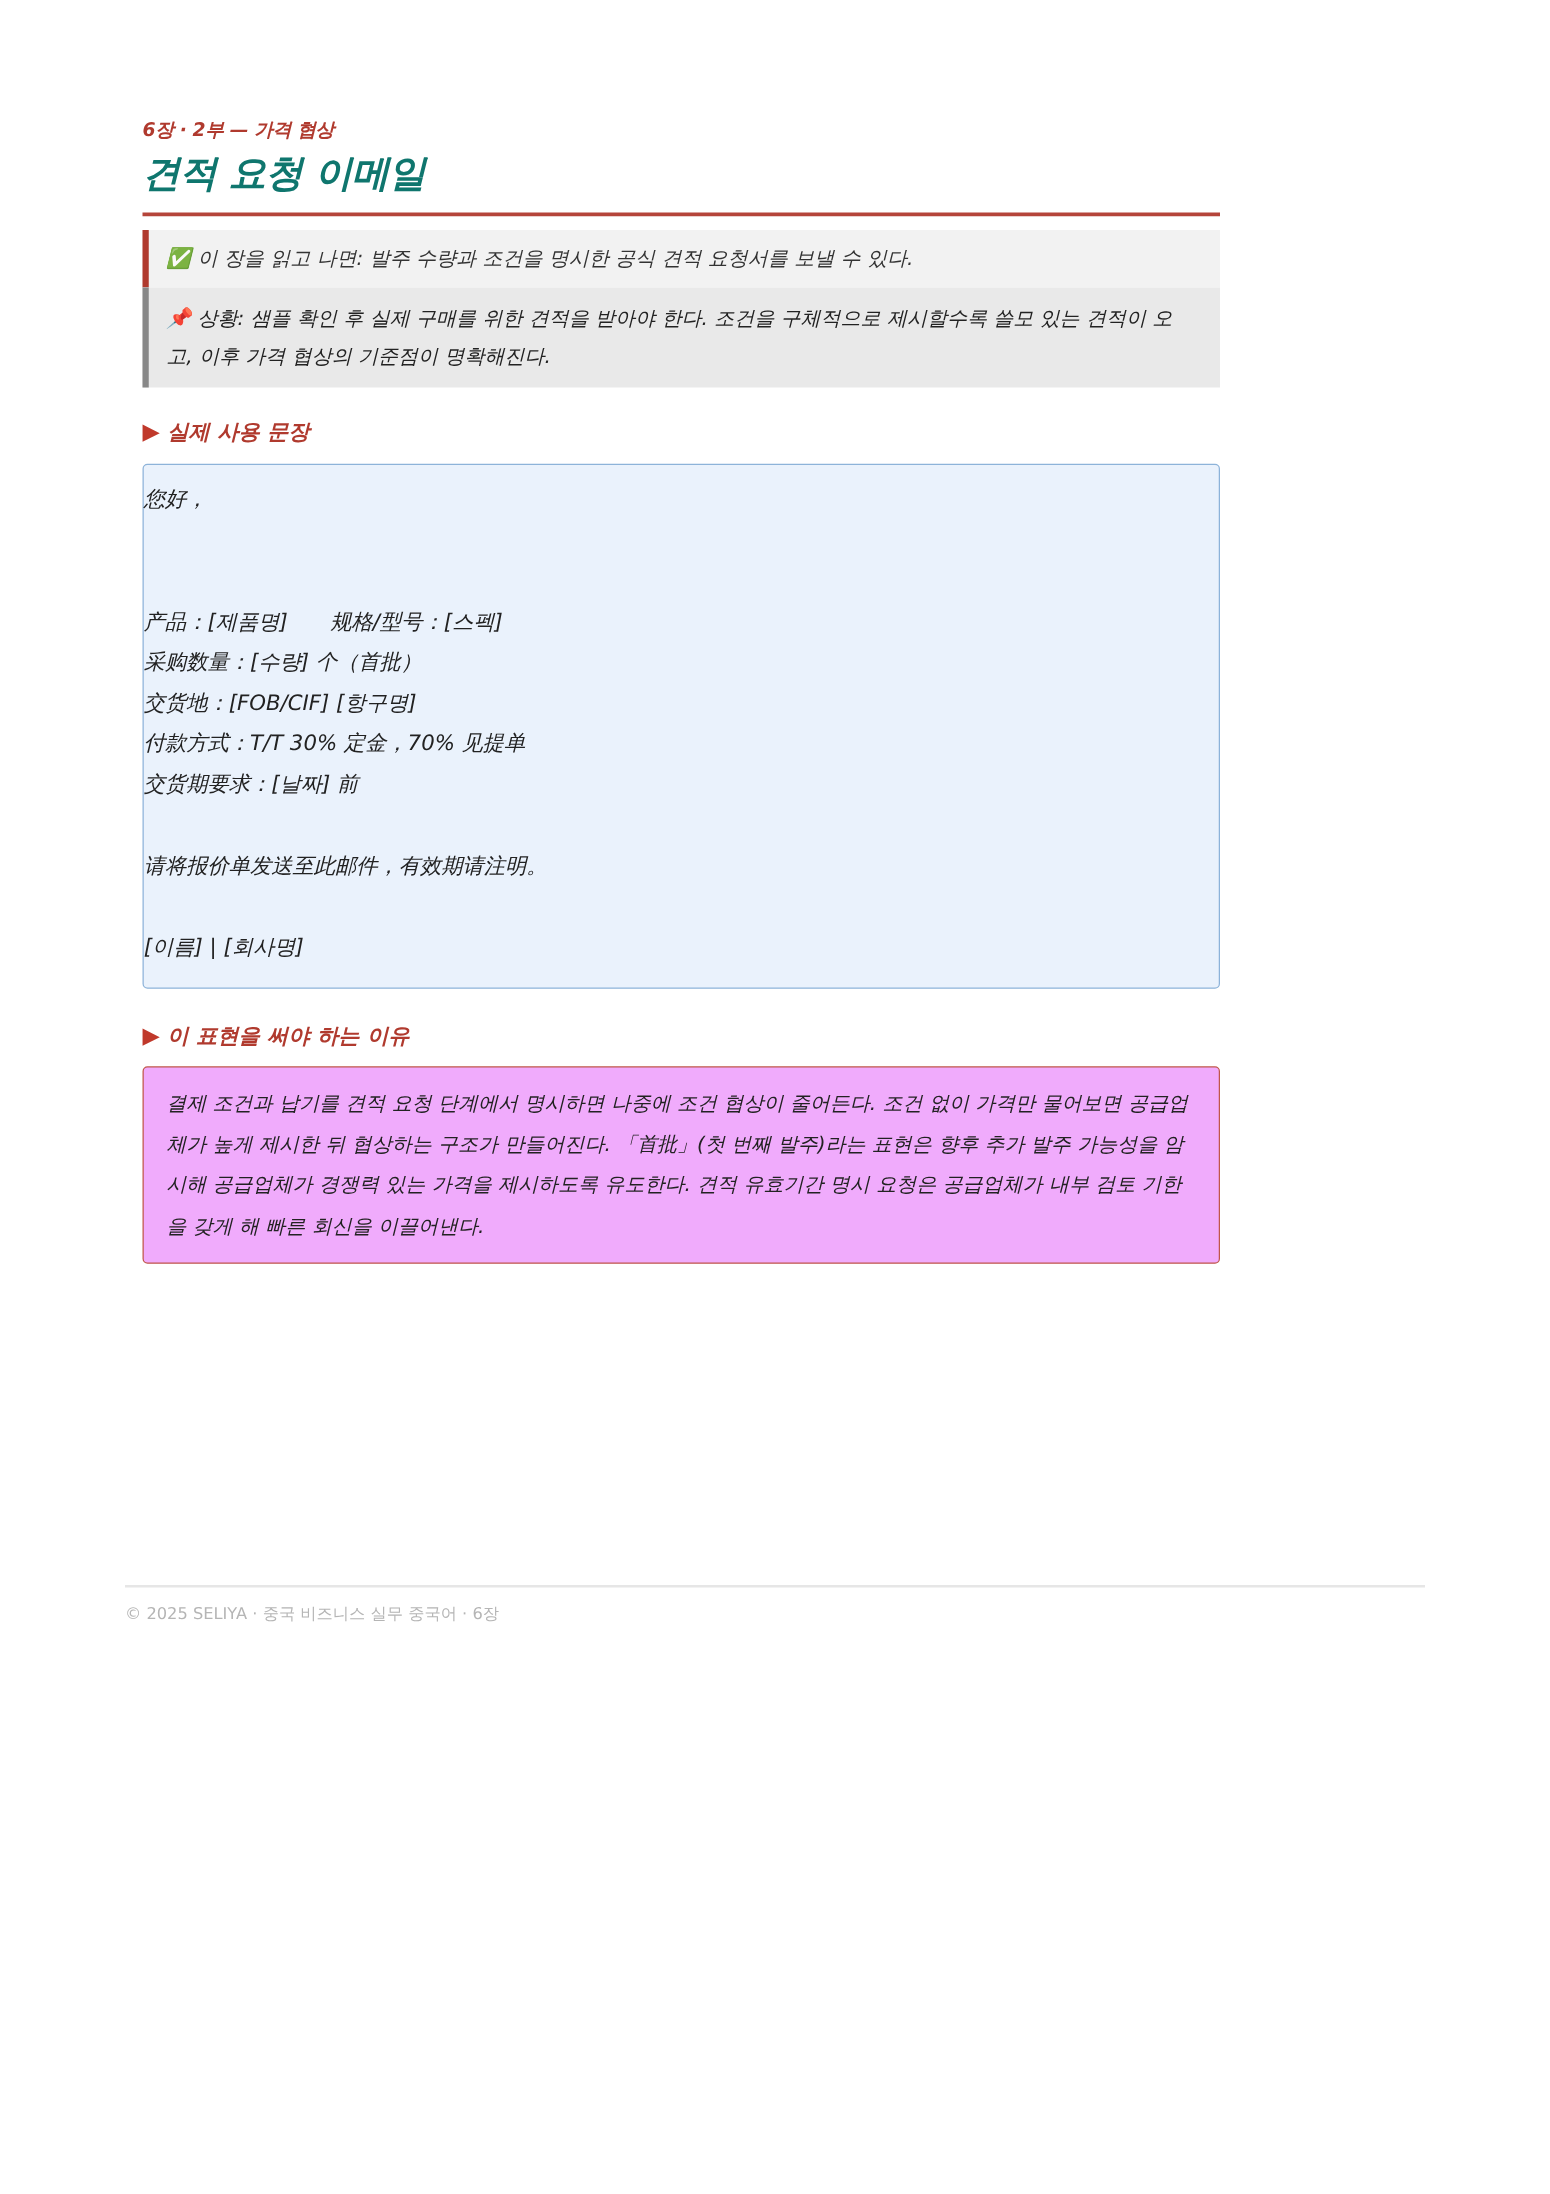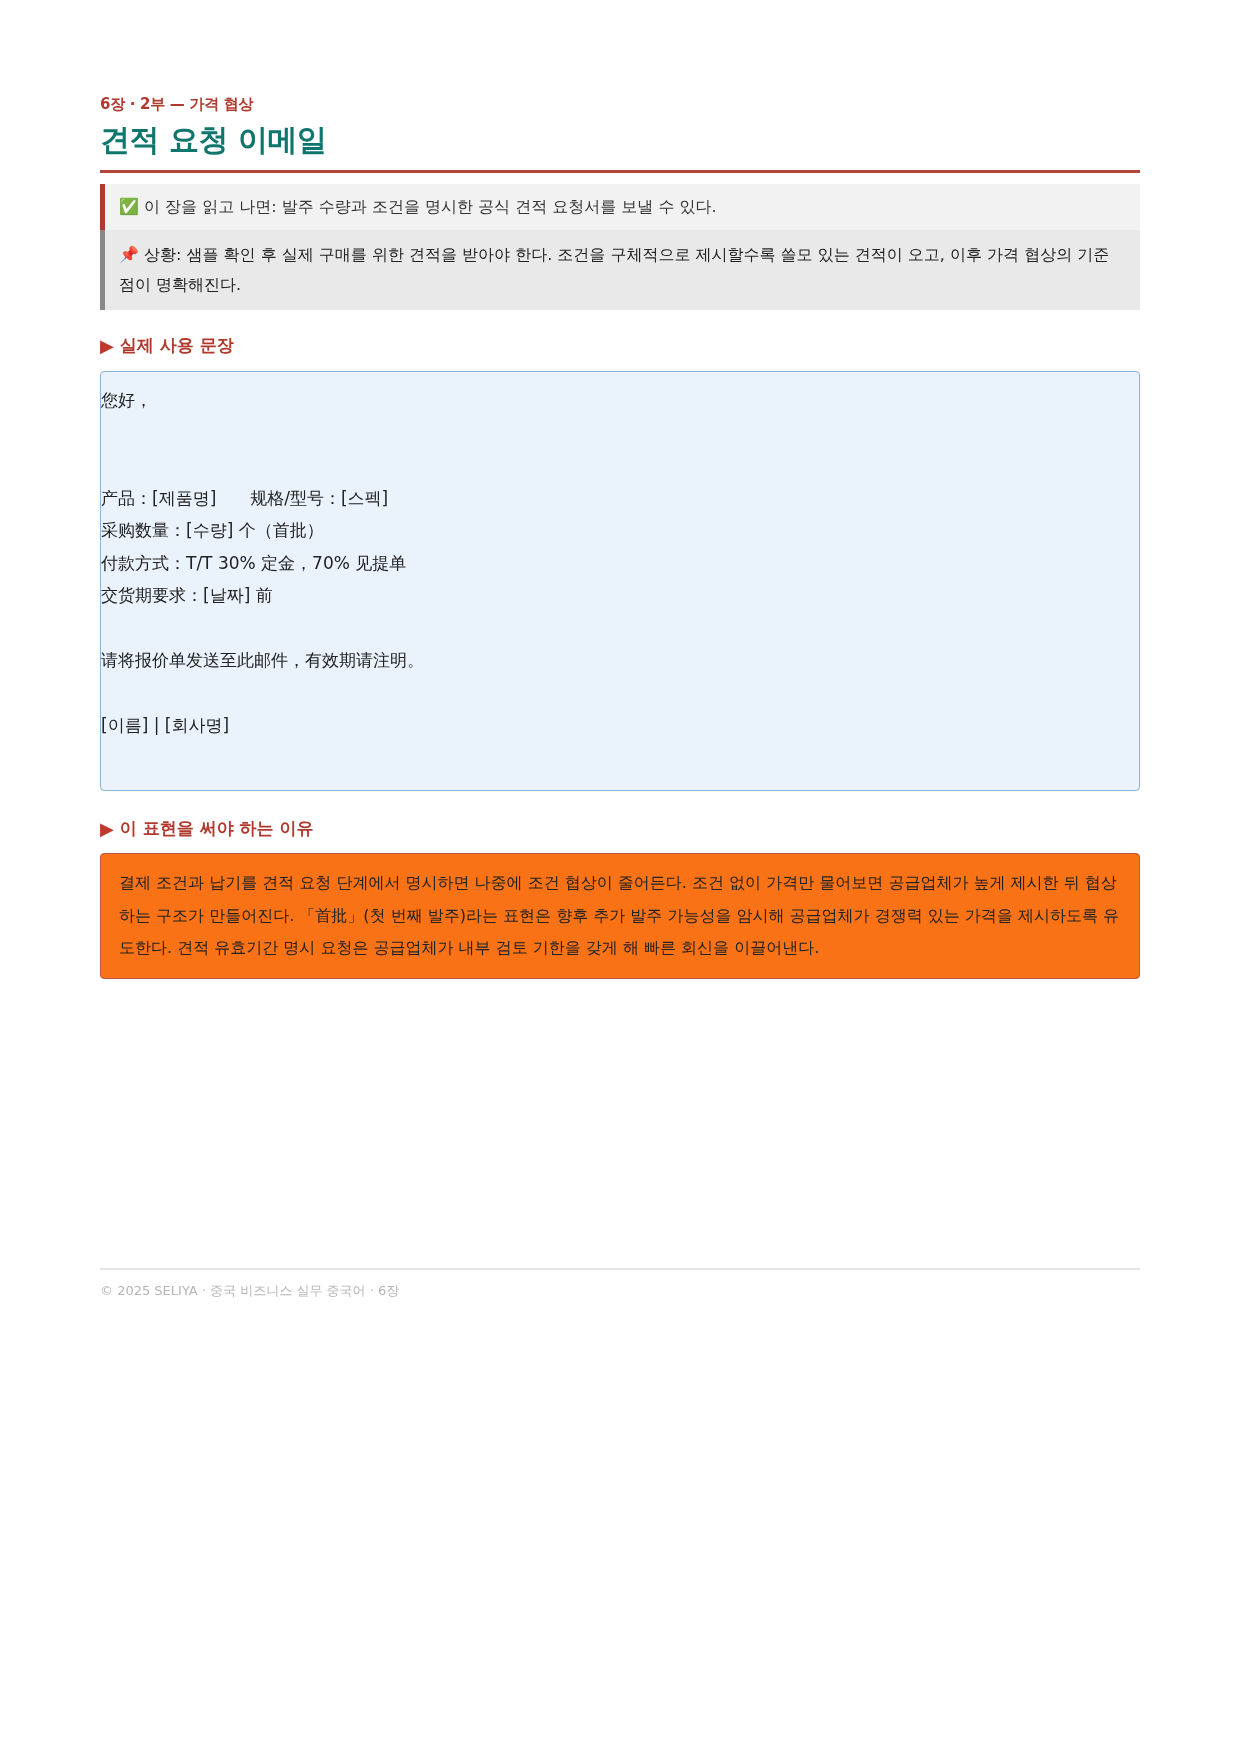--- a/index.html
+++ b/index.html
@@ -1,21 +1,21 @@
 <!DOCTYPE html>
 <html><head>
   <meta charset="utf-8">
   <style>
     html, body { margin: 0; padding: 0; background: #ffffff; }
     body {
       width: 1240px; height: 1755px; position: relative;
       font-family: "DejaVu Sans", "Liberation Sans", sans-serif;
       color: #222222;
     }
-    .page { position: absolute; left: 100px; top: 94px; width: 1040px; }
+    .page { position: absolute; left: 114px; top: 94px; width: 862px; font-style: italic; }
     .eyebrow { font-size: 15px; font-weight: bold; color: #b03a2e; line-height: 20px; letter-spacing: -0.3px; }
     .title { font-size: 30px; font-weight: bold; color: #0f766e; margin-top: 6px; line-height: 40px; letter-spacing: -0.5px; }
     .title-rule { height: 3px; background: #b5453a; margin-top: 10px; }
     .goal {
       margin-top: 11px; background: #f2f2f2; border-left: 5px solid #b03a2e;
       padding: 0 18px 0 14px; height: 46px; display: flex; align-items: center;
       font-size: 16px; color: #333;
     }
     .situation {
       background: #e9e9e9; border-left: 5px solid #888888;
@@ -25,21 +25,21 @@
     .section-h .tri { color: #c0392b; font-size: 18px; }
     .h1 { margin-top: 24px; }
     .email-box {
       margin-top: 14px; background: #eaf2fc; border: 1.5px solid #8db3d9; border-radius: 4px;
       padding: 12px 18px 12px 0; font-size: 17px; line-height: 32.5px; color: #222;
       height: 420px; box-sizing: border-box;
     }
     .email-line { min-height: 32.5px; white-space: pre; }
     .h2 { margin-top: 26px; }
     .reason-box {
-      margin-top: 13px; background: #f97316; border: 1.5px solid #c0564a; border-radius: 4px;
+      margin-top: 13px; background: #f0abfc; border: 1.5px solid #c0564a; border-radius: 4px;
       padding: 13px 18px; font-size: 16px; line-height: 32.5px; color: #222;
     }
     .footer { position: absolute; left: 100px; top: 1268px; width: 1040px; }
     .footer-rule { height: 2px; background: #e6e6e6; }
     .footer-text { font-size: 13px; color: #b5b5b5; margin-top: 12px; }
   </style>
 </head>
 <body>
 
 <div class="page">
@@ -59,20 +59,21 @@
     <span class="tri">▶</span>
     <span>실제 사용 문장</span>
   </div>
 
   <div class="email-box">
     <div class="email-line">您好，</div>
     <div class="email-line"></div>
     <div class="email-line"></div>
     <div class="email-line">产品：[제품명]　　规格/型号：[스펙]</div>
     <div class="email-line">采购数量：[수량] 个（首批）</div>
+    <div class="email-line">交货地：[FOB/CIF] [항구명]</div>
     <div class="email-line">付款方式：T/T 30% 定金，70% 见提单</div>
     <div class="email-line">交货期要求：[날짜] 前</div>
     <div class="email-line"></div>
     <div class="email-line">请将报价单发送至此邮件，有效期请注明。</div>
     <div class="email-line"></div>
     <div class="email-line">[이름] | [회사명]</div>
   </div>
 
   <div class="section-h h2">
     <span class="tri">▶</span>

